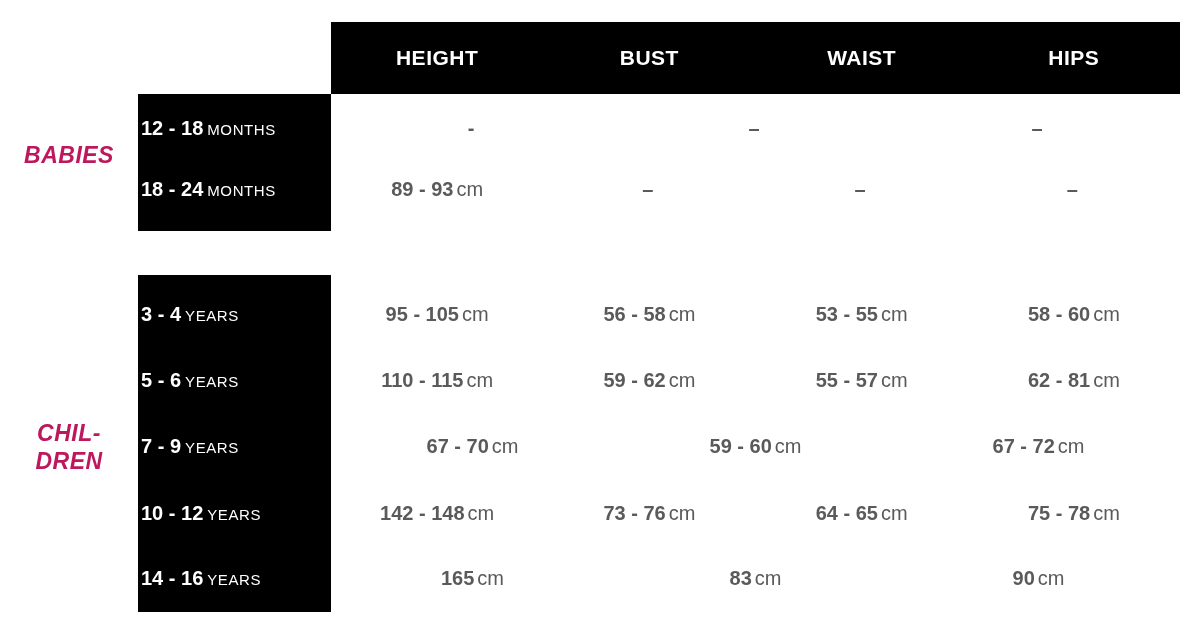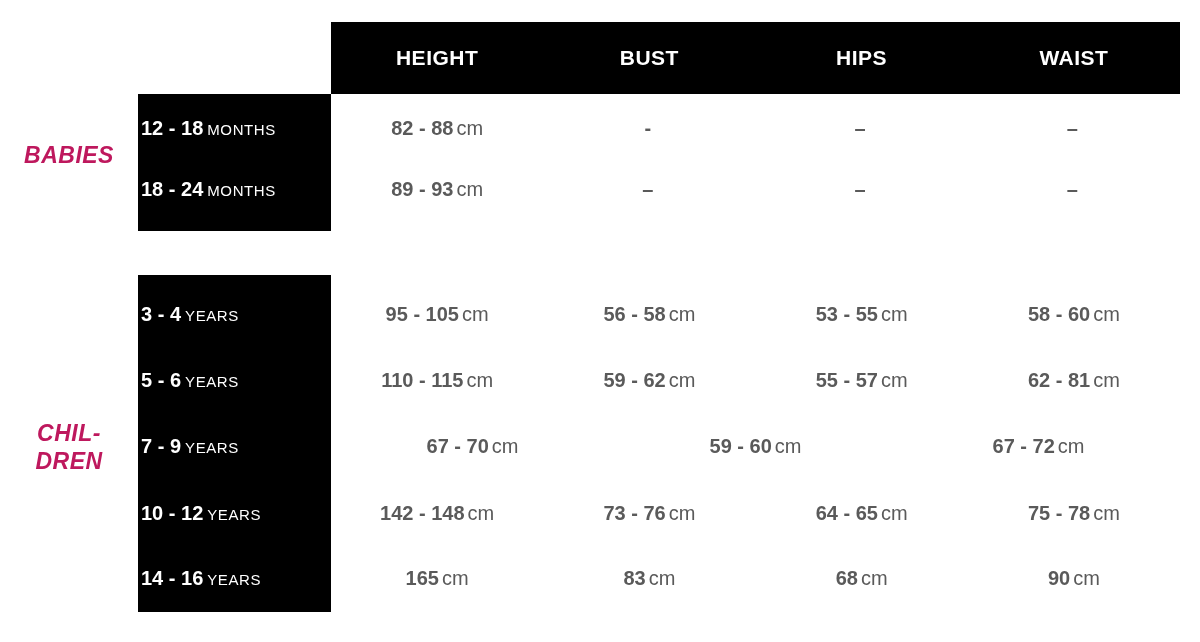--- a/index.html
+++ b/index.html
@@ -120,43 +120,40 @@
     text-align: center;
   }
 </style>
 </head>
 <body>
 
 <div class="header-band"></div>
 <div class="header-cells">
   <div class="header-cell">HEIGHT</div>
   <div class="header-cell">BUST</div>
+  <div class="header-cell">WAIST</div>
   <div class="header-cell">HIPS</div>
-  <div class="header-cell">WAIST</div>
 </div>
 
 <div class="label-block" id="babies-block"></div>
 <div class="label-block" id="children-block"></div>
 
 <div class="group-title" id="babies-title">
   <div>BABIES</div>
 </div>
 <div class="group-title" id="children-title">
   <div>CHIL-</div>
   <div>DREN</div>
 </div>
 
 <div class="row" id="row-b1">
   <div class="age-cell">
     <span class="age-num">12 - 18</span><span class="age-unit">MONTHS</span>
   </div>
   <div class="val-cell">
-    <span class="val-num">82 - 88</span><span class="val-unit">cm</span>
-  </div>
-  <div class="val-cell">
     <span class="val-num">-</span><span class="val-unit"></span>
   </div>
   <div class="val-cell">
     <span class="val-num">–</span><span class="val-unit"></span>
   </div>
   <div class="val-cell">
     <span class="val-num">–</span><span class="val-unit"></span>
   </div>
 </div>
 
@@ -251,18 +248,15 @@
   <div class="age-cell">
     <span class="age-num">14 - 16</span><span class="age-unit">YEARS</span>
   </div>
   <div class="val-cell">
     <span class="val-num">165</span><span class="val-unit">cm</span>
   </div>
   <div class="val-cell">
     <span class="val-num">83</span><span class="val-unit">cm</span>
   </div>
   <div class="val-cell">
-    <span class="val-num">68</span><span class="val-unit">cm</span>
-  </div>
-  <div class="val-cell">
     <span class="val-num">90</span><span class="val-unit">cm</span>
   </div>
 </div>
 
 </body></html>

